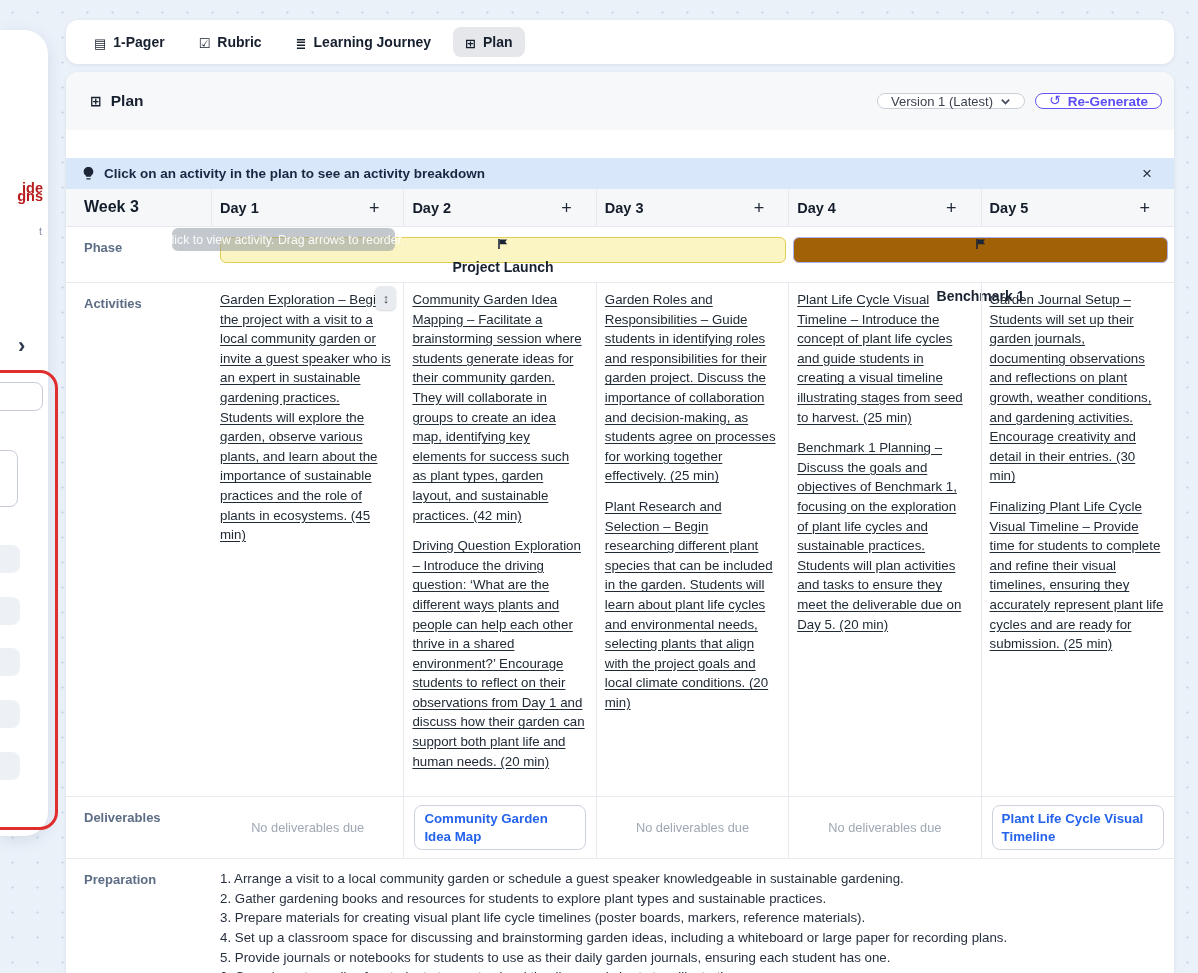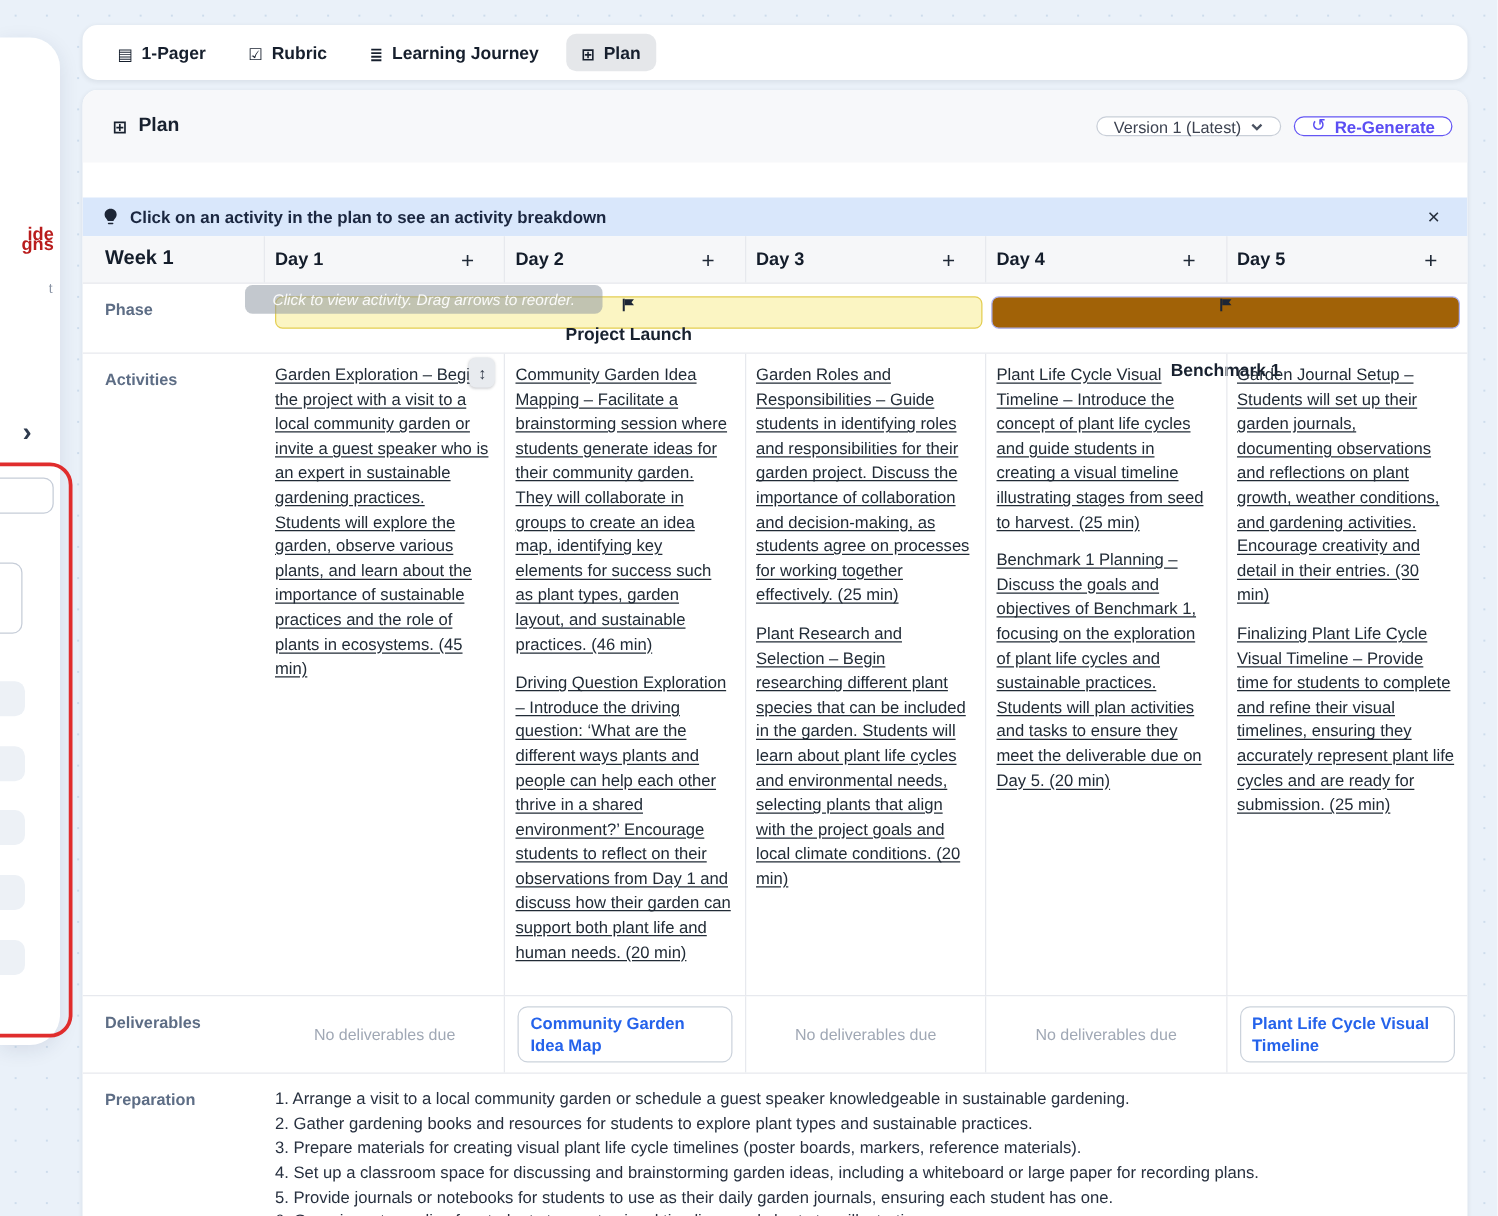--- a/index.html
+++ b/index.html
@@ -115,23 +115,23 @@
     font-size:12.8px; color:#a0a8b5; }
   .deliv-card {
     margin:8px 10px; border:1px solid #ccd3dc; border-radius:8px; background:#fff;
     padding:4px 9px; font-weight:700; font-size:13.3px; line-height:17.5px; color:#2563eb; cursor:pointer;
   }
   .prep-content { grid-column:2 / 7; padding:10px 14px 12px 8px; }
   .prep-line { font-size:13.3px; line-height:19.6px; color:#27303f; }
 
   
   .hover-tooltip {
-    position:absolute; left:196px; top:228px; width:286px; height:23px; z-index:6;
+    position:absolute; left:172px; top:228px; width:223px; height:23px; z-index:6;
     background:rgba(140,149,162,.52); border-radius:6px; color:rgba(255,255,255,.92);
-    font-size:12.3px; display:flex; align-items:center; justify-content:center; white-space:nowrap;font-style:italic;
+    font-size:12.3px; display:flex; align-items:center; justify-content:center; white-space:nowrap;
   }
 </style>
 </head>
 <body>
 
 <aside class="left-panel">
   <span class="lp-frag" style="top:150px;">ide</span>
   <span class="lp-frag" style="top:158px;">gns</span>
   <span class="lp-frag-sm" style="top:195px;">t</span>
   <span class="lp-chevron">›</span>
@@ -189,21 +189,21 @@
       <path d="M7 1 C3.9 1 1.8 3.3 1.8 6 c0 1.8 1 3 1.9 4 .5.6.8 1 .8 1.6 h5 c0-.6.3-1 .8-1.6.9-1 1.9-2.2 1.9-4 C12.2 3.3 10.1 1 7 1z" fill="#1d2636"></path>
       <rect x="4.6" y="13" width="4.8" height="1.4" rx="0.7" fill="#1d2636"></rect>
     </svg>
     <span>Click on an activity in the plan to see an activity breakdown</span>
     <span class="banner-close">×</span>
   </div>
 
   <div id="plan-table">
       <div class="week">
         <div class="grid-row wk-header">
-          <div class="cell wk-label">Week 1</div>
+          <div class="cell wk-label">Week 3</div>
           <div class="cell day-cell">
             <span class="day-name">Day 1</span>
             <span class="plus-btn">+</span>
           </div>
           <div class="cell day-cell">
             <span class="day-name">Day 2</span>
             <span class="plus-btn">+</span>
           </div>
           <div class="cell day-cell">
             <span class="day-name">Day 3</span>
@@ -237,21 +237,21 @@
             </div>
           </div>
         </div>
         <div class="grid-row">
           <div class="row-label">Activities</div>
           <div class="cell act-cell">
             <span class="drag-handle">↕</span>
             <div class="act-p">Garden Exploration – Begin the project with a visit to a local community garden or invite a guest speaker who is an expert in sustainable gardening practices. Students will explore the garden, observe various plants, and learn about the importance of sustainable practices and the role of plants in ecosystems. (45 min)</div>
           </div>
           <div class="cell act-cell">
-            <div class="act-p">Community Garden Idea Mapping – Facilitate a brainstorming session where students generate ideas for their community garden. They will collaborate in groups to create an idea map, identifying key elements for success such as plant types, garden layout, and sustainable practices. (46 min)</div>
+            <div class="act-p">Community Garden Idea Mapping – Facilitate a brainstorming session where students generate ideas for their community garden. They will collaborate in groups to create an idea map, identifying key elements for success such as plant types, garden layout, and sustainable practices. (42 min)</div>
             <div class="act-p">Driving Question Exploration – Introduce the driving question: ‘What are the different ways plants and people can help each other thrive in a shared environment?’ Encourage students to reflect on their observations from Day 1 and discuss how their garden can support both plant life and human needs. (20 min)</div>
           </div>
           <div class="cell act-cell">
             <div class="act-p">Garden Roles and Responsibilities – Guide students in identifying roles and responsibilities for their garden project. Discuss the importance of collaboration and decision-making, as students agree on processes for working together effectively. (25 min)</div>
             <div class="act-p">Plant Research and Selection – Begin researching different plant species that can be included in the garden. Students will learn about plant life cycles and environmental needs, selecting plants that align with the project goals and local climate conditions. (20 min)</div>
           </div>
           <div class="cell act-cell">
             <div class="act-p">Plant Life Cycle Visual Timeline – Introduce the concept of plant life cycles and guide students in creating a visual timeline illustrating stages from seed to harvest. (25 min)</div>
             <div class="act-p">Benchmark 1 Planning – Discuss the goals and objectives of Benchmark 1, focusing on the exploration of plant life cycles and sustainable practices. Students will plan activities and tasks to ensure they meet the deliverable due on Day 5. (20 min)</div>
           </div>

